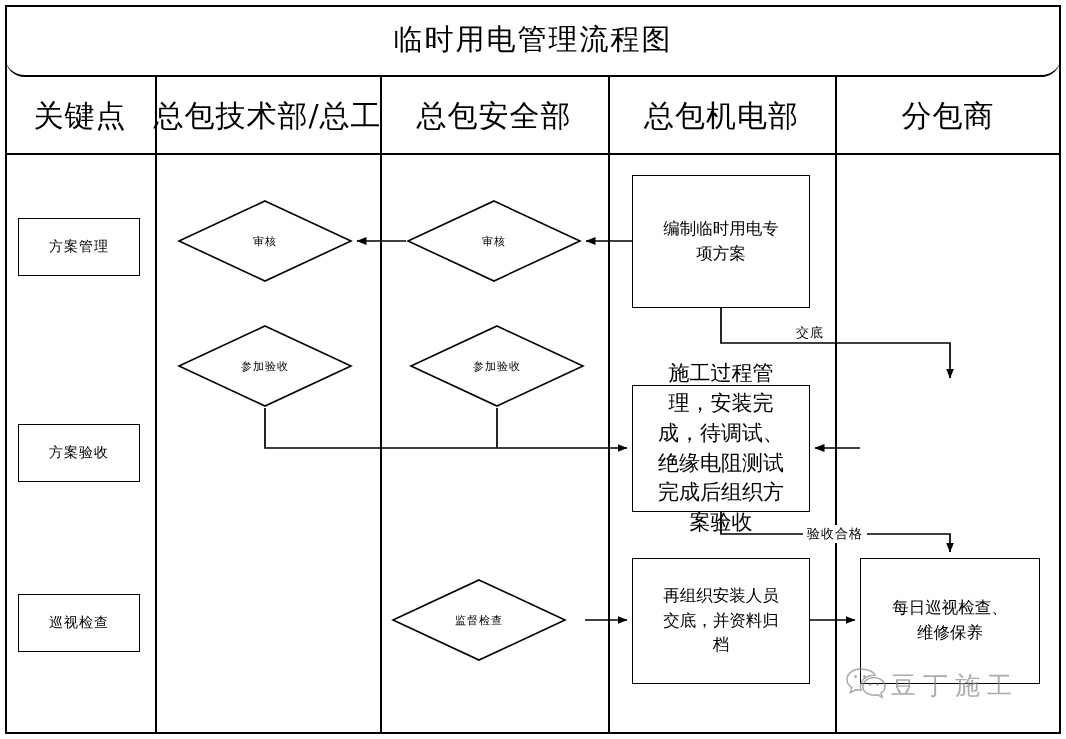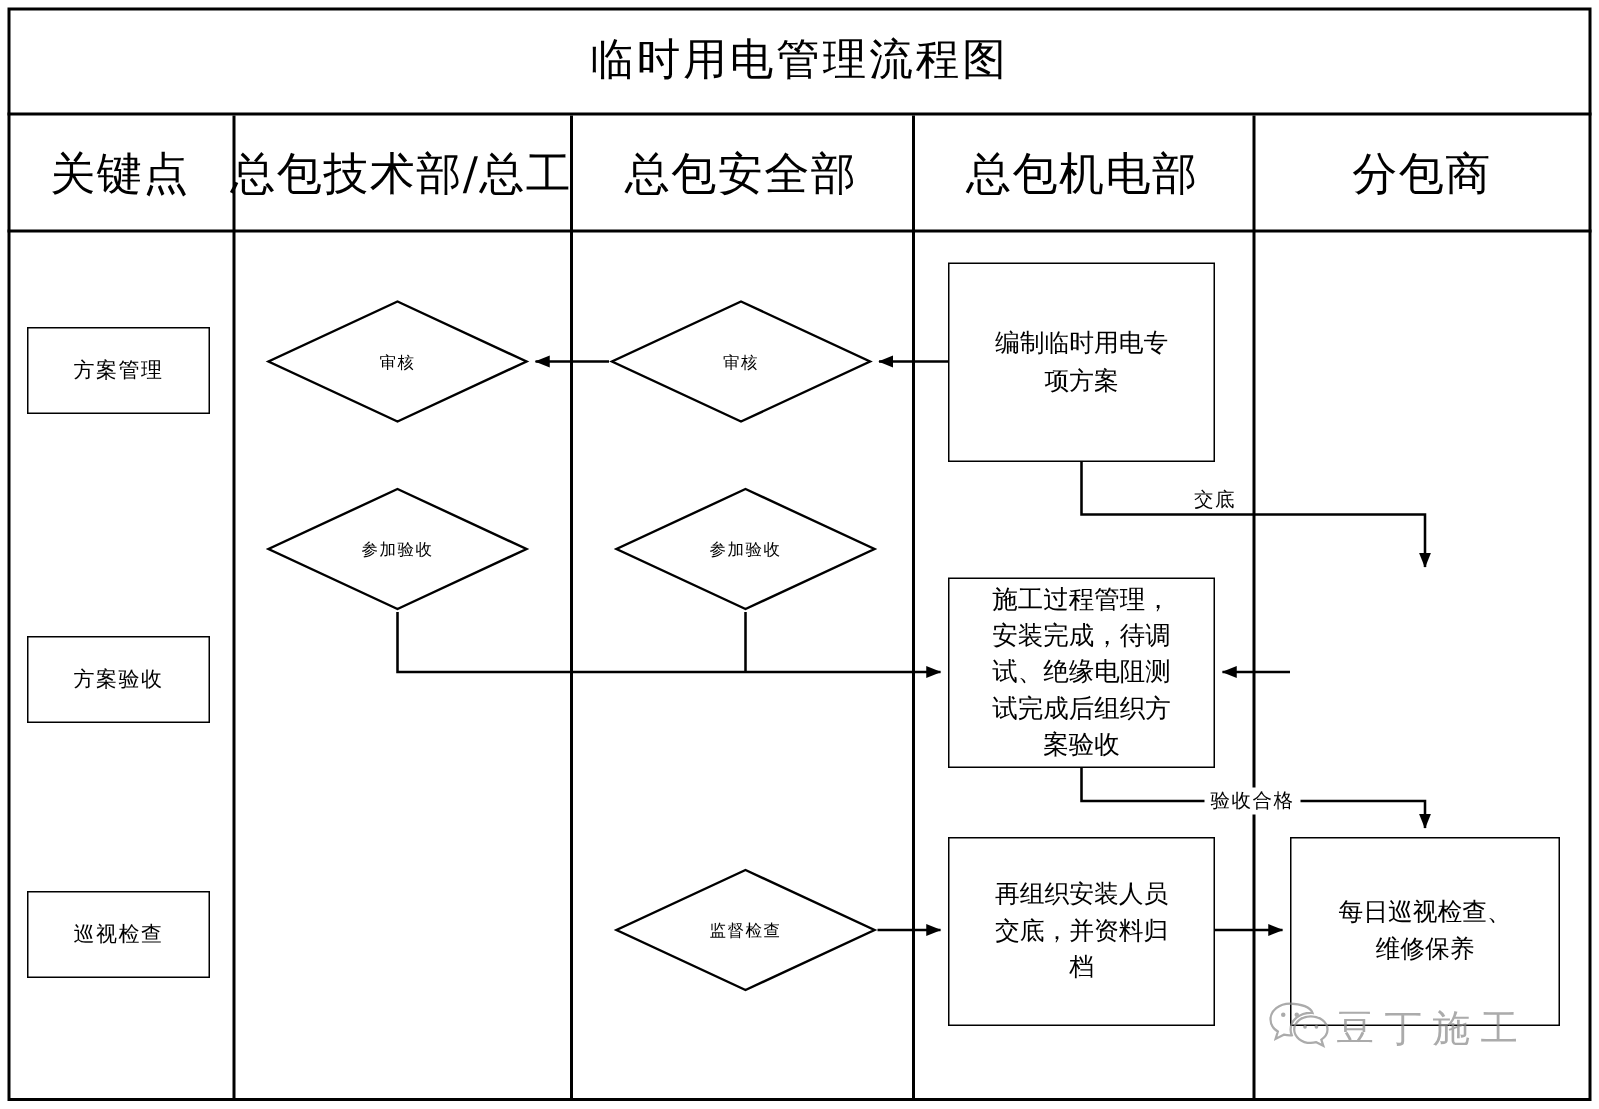--- a/index.html
+++ b/index.html
@@ -24,21 +24,21 @@
     box-sizing:border-box;
     background:#fff;
   }
   
   .title-band{
     position:absolute;
     left:5px; top:5px;
     width:1056px; height:72px;
     box-sizing:border-box;
     border-bottom:2px solid #000;
-    display:flex;align-items:center;justify-content:center;
+    display:flex;align-items:center;justify-content:center;border-radius:20px;
   }
   .title-text{
     font-size:29px;
     letter-spacing:2px;
     color:#000;
     font-weight:400;
     font-family:"DejaVu Serif","Liberation Serif",serif;
   }
   
   .header-row{
@@ -233,32 +233,32 @@
     <span class="dlabel">参加验收</span>
   </div>
 
   <div class="diamond" style="left:409px;top:324px;width:176px;height:84px;">
     <svg width="176" height="84" viewBox="0 0 176 84">
       <polygon points="88,2 174,42 88,82 2,42" fill="#fff" stroke="#000" stroke-width="1.6"></polygon>
     </svg>
     <span class="dlabel">参加验收</span>
   </div>
 
-  <div class="diamond" style="left:409px;top:578px;width:176px;height:84px;">
+  <div class="diamond" style="left:391px;top:578px;width:176px;height:84px;">
     <svg width="176" height="84" viewBox="0 0 176 84">
       <polygon points="88,2 174,42 88,82 2,42" fill="#fff" stroke="#000" stroke-width="1.6"></polygon>
     </svg>
     <span class="dlabel">监督检查</span>
   </div>
 
   <div class="proc-box" style="left:632px;top:175px;width:178px;height:133px;">
     <span>编制临时用电专项方案</span>
   </div>
 
-  <div class="proc-box" style="left:632px;top:385px;width:178px;height:127px;font-size:17px;line-height:1.42;">
+  <div class="proc-box" style="left:632px;top:385px;width:178px;height:127px;font-size:21px;line-height:1.42;">
     <span>施工过程管理，安装完成，待调试、绝缘电阻测试完成后组织方案验收</span>
   </div>
 
 
   <div class="proc-box" style="left:632px;top:558px;width:178px;height:126px;">
     <span>再组织安装人员交底，并资料归档</span>
   </div>
 
   <div class="proc-box" style="left:860px;top:558px;width:180px;height:126px;">
     <span>每日巡视检查、维修保养</span>

